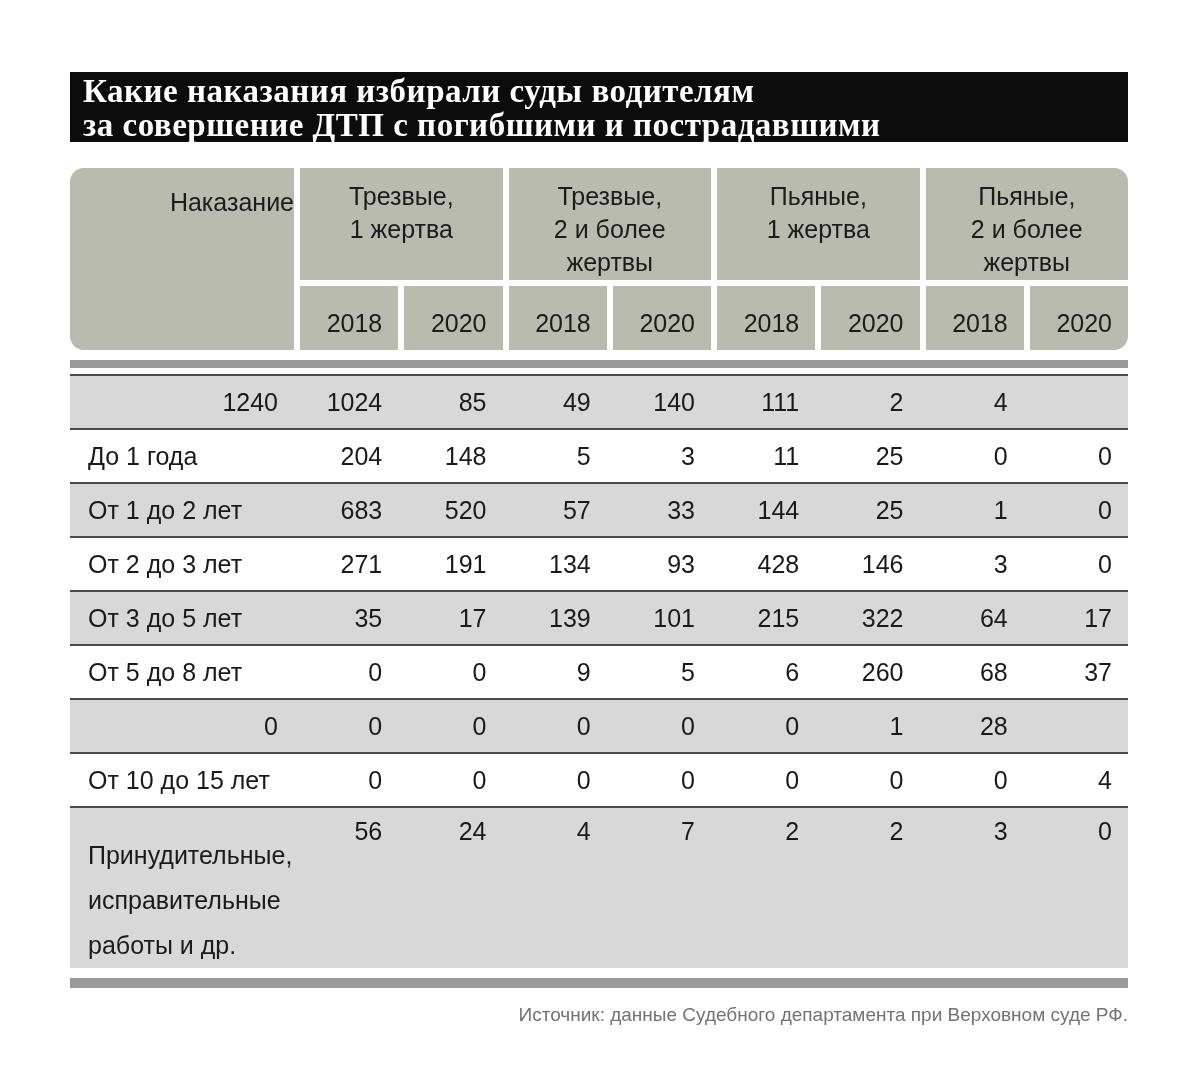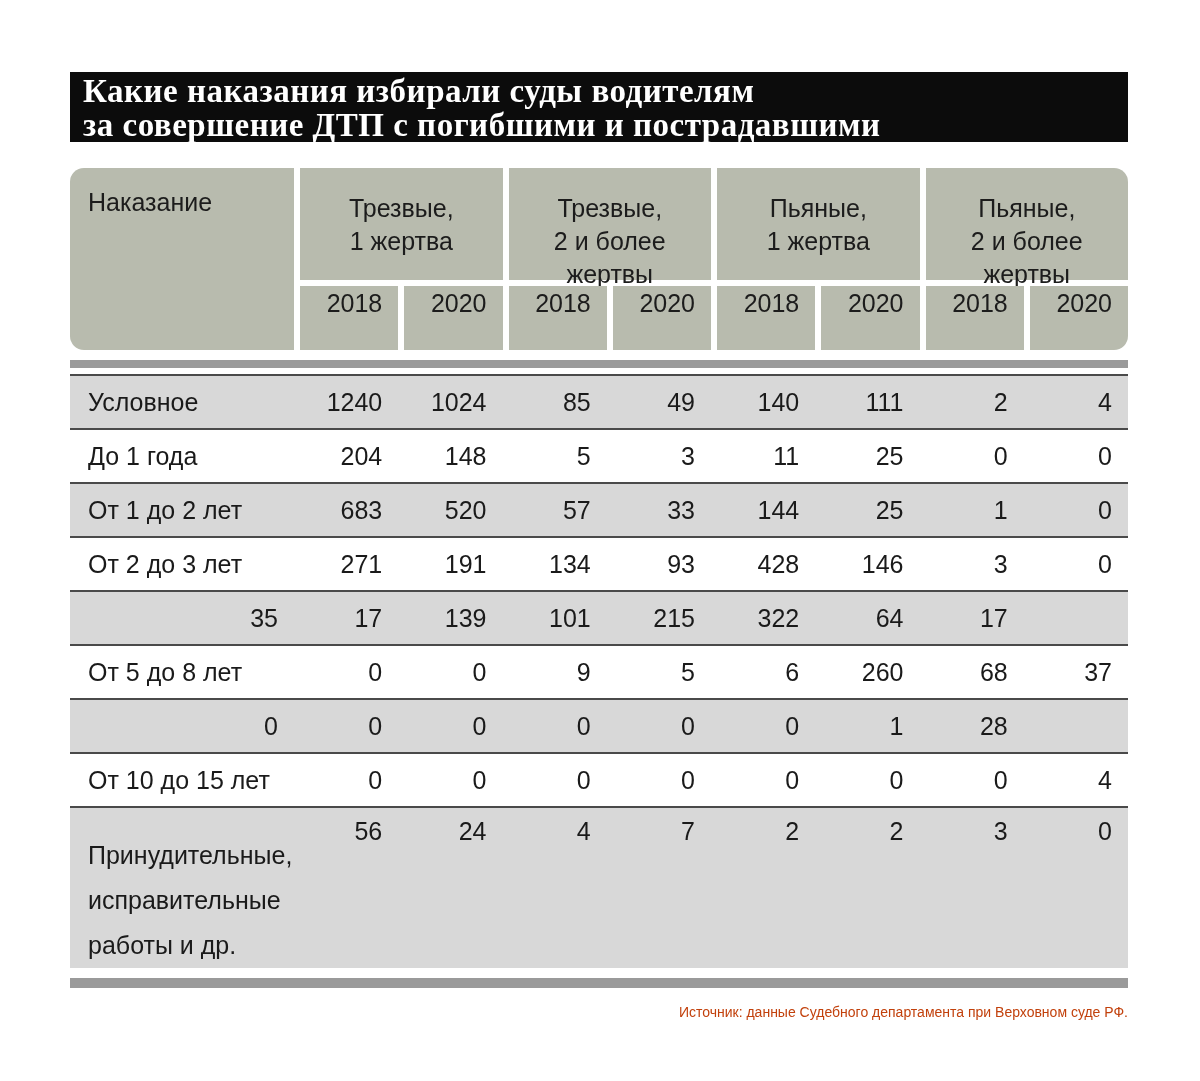--- a/index.html
+++ b/index.html
@@ -46,36 +46,37 @@
     background: #b8bbae;
     font-size: 25px;
     color: #1c1c1c;
     box-sizing: border-box;
   }
   .hcell.corner {
     grid-row: 1 / 3;
     grid-column: 1;
     border-radius: 14px 0 0 14px;
     padding: 20px 0 0 18px;
+    text-align: right;
   }
   .hcell.group {
     grid-row: 1;
     text-align: center;
-    padding-top: 24px;
+    padding-top: 12px;
     line-height: 33px;
   }
   .hcell.group span { display: block; }
   .g1 { grid-column: 2 / 4; }
   .g2 { grid-column: 4 / 6; }
   .g3 { grid-column: 6 / 8; }
   .g4 { grid-column: 8 / 10; border-radius: 0 14px 0 0; }
   .hcell.year {
     grid-row: 2;
     text-align: right;
-    padding: 3px 16px 0 0;
+    padding: 23px 16px 0 0;
   }
   .hcell.year.last { border-radius: 0 0 14px 0; }
   
   .bar-top {
     margin-top: 10px;
     height: 8px;
     background: #9a9a9a;
   }
   .bar-bottom {
     margin-top: 10px;
@@ -112,22 +113,22 @@
   .row.tall .num { padding-top: 9px; }
   .row.total {
     border-top: 3px solid #111111;
     font-weight: bold;
     min-height: 48px;
   }
   
   .source {
     margin-top: 16px;
     text-align: right;
-    font-size: 14px;
-    color: #c2410c;
+    font-size: 19px;
+    color: #737373;
   }
 </style>
 </head>
 <body>
 
 <div class="page">
   <div class="content">
 
     <div class="title-box">
       <div>Какие наказания избирали суды водителям</div>
@@ -164,21 +165,20 @@
       <div class="hcell year">2020</div>
       <div class="hcell year">2018</div>
       <div class="hcell year last">2020</div>
     </div>
 
     <div class="bar-top"></div>
 
     <div class="tbody">
 
       <div class="row shade">
-        <div class="label">Условное</div>
         <div class="num">1240</div>
         <div class="num">1024</div>
         <div class="num">85</div>
         <div class="num">49</div>
         <div class="num">140</div>
         <div class="num">111</div>
         <div class="num">2</div>
         <div class="num">4</div>
       </div>
 
@@ -212,20 +212,21 @@
         <div class="num">191</div>
         <div class="num">134</div>
         <div class="num">93</div>
         <div class="num">428</div>
         <div class="num">146</div>
         <div class="num">3</div>
         <div class="num">0</div>
       </div>
 
       <div class="row shade">
+        <div class="label">От 3 до 5 лет</div>
         <div class="num">35</div>
         <div class="num">17</div>
         <div class="num">139</div>
         <div class="num">101</div>
         <div class="num">215</div>
         <div class="num">322</div>
         <div class="num">64</div>
         <div class="num">17</div>
       </div>
 

